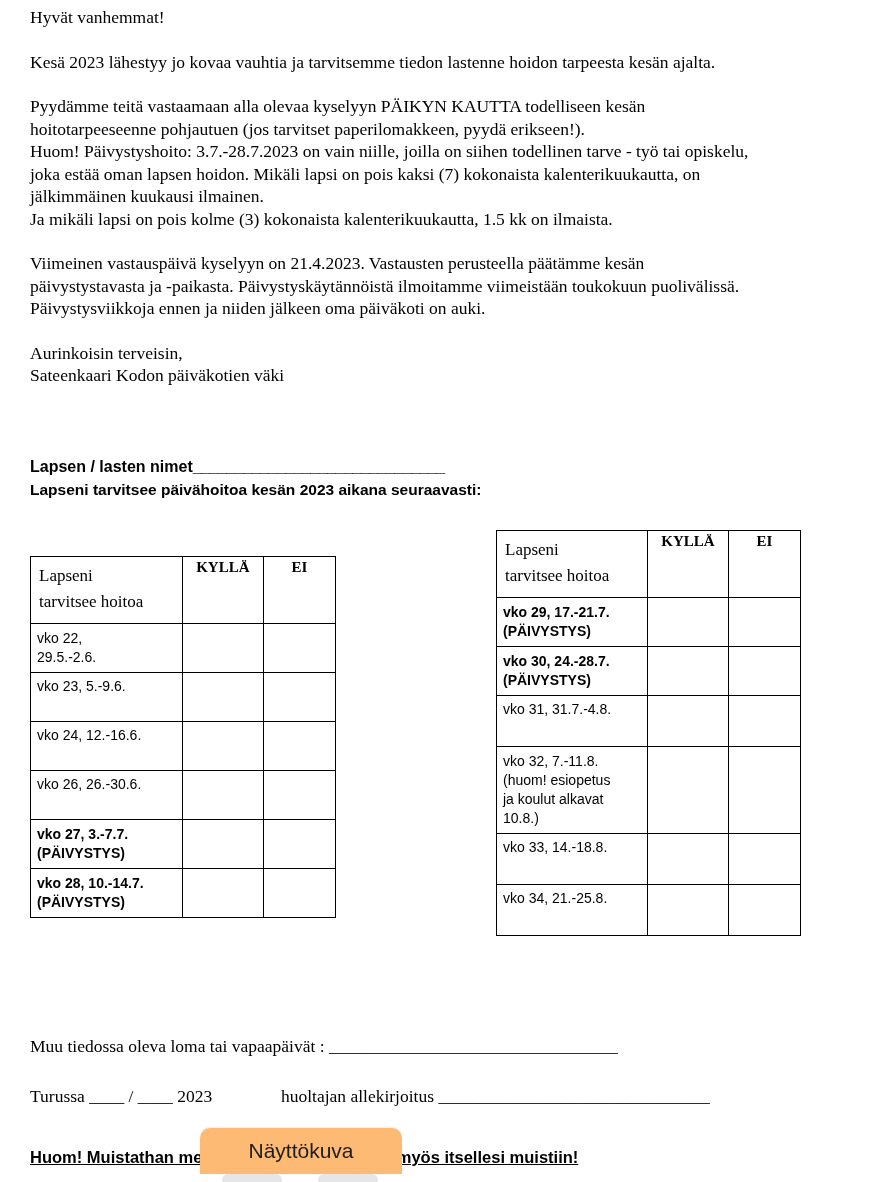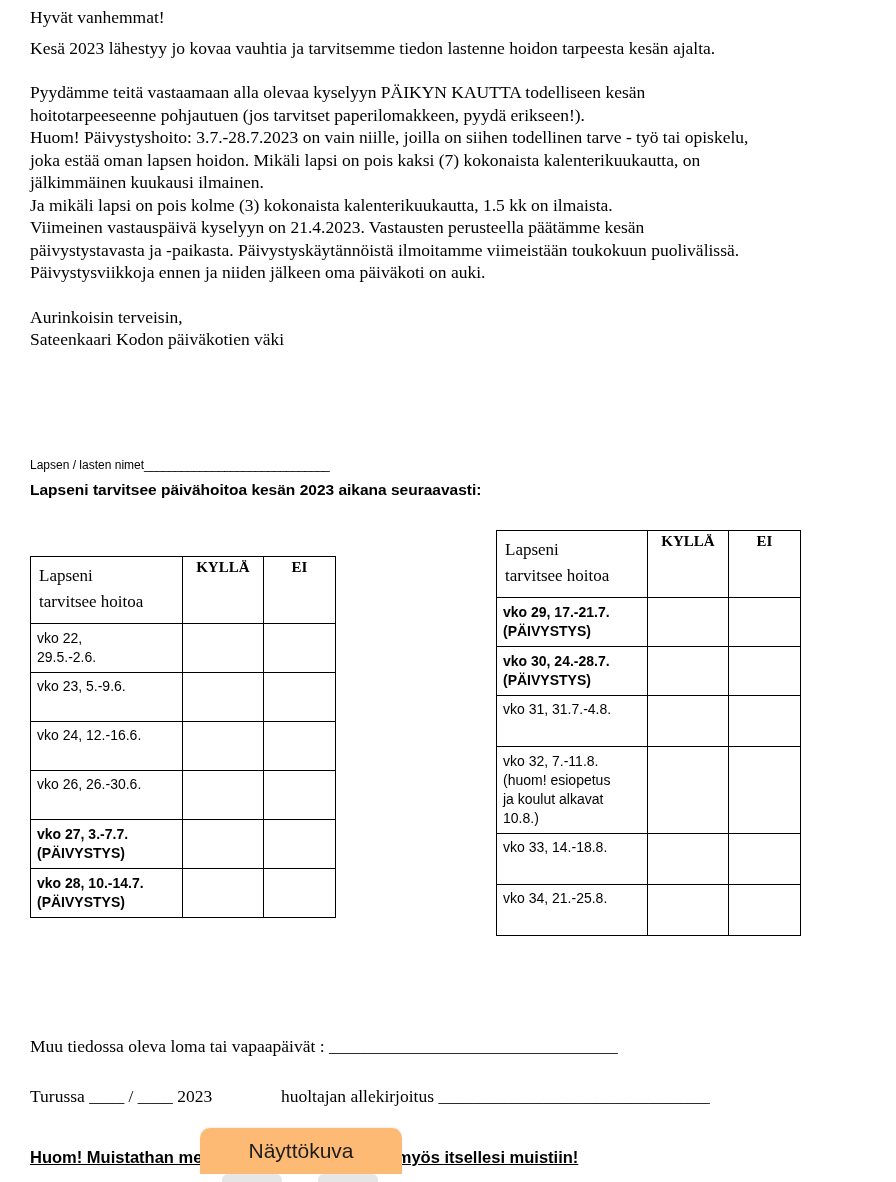--- a/index.html
+++ b/index.html
@@ -36,22 +36,22 @@
     margin: 0 0 22px 0;
   }
   .body-text p.tight {
     margin: 0;
   }
   .field-names {
     position: absolute;
     left: 30px;
     top: 458px;
     font-family: "Liberation Sans", sans-serif;
-    font-size: 12px;
-    font-weight: normal;
+    font-size: 16px;
+    font-weight: bold;
     white-space: nowrap;
   }
   .field-names .rule {
     letter-spacing: -0.5px;
   }
   .needs-line {
     position: absolute;
     left: 30px;
     top: 481px;
     font-family: "Liberation Sans", sans-serif;
@@ -167,30 +167,30 @@
   #chip-tab-a { left: 222px; width: 60px; }
   #chip-tab-b { left: 318px; width: 60px; }
 </style>
 </head>
 <body>
 
 <div class="page">
 
   <div class="body-text">
     <p class="tight">Hyvät vanhemmat!</p>
-    <p style="margin-top:8px;">Kesä 2023 lähestyy jo kovaa vauhtia ja tarvitsemme tiedon lastenne hoidon tarpeesta kesän ajalta.</p>
+    <p style="margin-top:22px;">Kesä 2023 lähestyy jo kovaa vauhtia ja tarvitsemme tiedon lastenne hoidon tarpeesta kesän ajalta.</p>
     <p class="tight">
       <span>Pyydämme teitä vastaamaan  alla olevaa kyselyyn PÄIKYN KAUTTA todelliseen kesän</span><br>
       <span>hoitotarpeeseenne pohjautuen (jos tarvitset paperilomakkeen, pyydä erikseen!).</span><br>
       <span>Huom! Päivystyshoito: 3.7.-28.7.2023 on vain niille, joilla on siihen todellinen tarve - työ tai opiskelu,</span><br>
       <span>joka estää oman lapsen hoidon. Mikäli lapsi on pois kaksi (7) kokonaista kalenterikuukautta, on</span><br>
       <span>jälkimmäinen kuukausi ilmainen.</span><br>
       <span>Ja mikäli lapsi on pois kolme (3) kokonaista kalenterikuukautta, 1.5 kk on ilmaista.</span>
     </p>
-    <p style="" class="tight">
+    <p style="margin-top:22px;" class="tight">
       <span>Viimeinen vastauspäivä kyselyyn on 21.4.2023. Vastausten perusteella päätämme kesän</span><br>
       <span>päivystystavasta ja -paikasta. Päivystyskäytännöistä ilmoitamme viimeistään toukokuun puolivälissä.</span><br>
       <span>Päivystysviikkoja ennen ja niiden jälkeen oma päiväkoti on auki.</span>
     </p>
     <p style="margin-top:22px;" class="tight">
       <span>Aurinkoisin terveisin,</span><br>
       <span>Sateenkaari Kodon päiväkotien väki</span>
     </p>
   </div>
 

